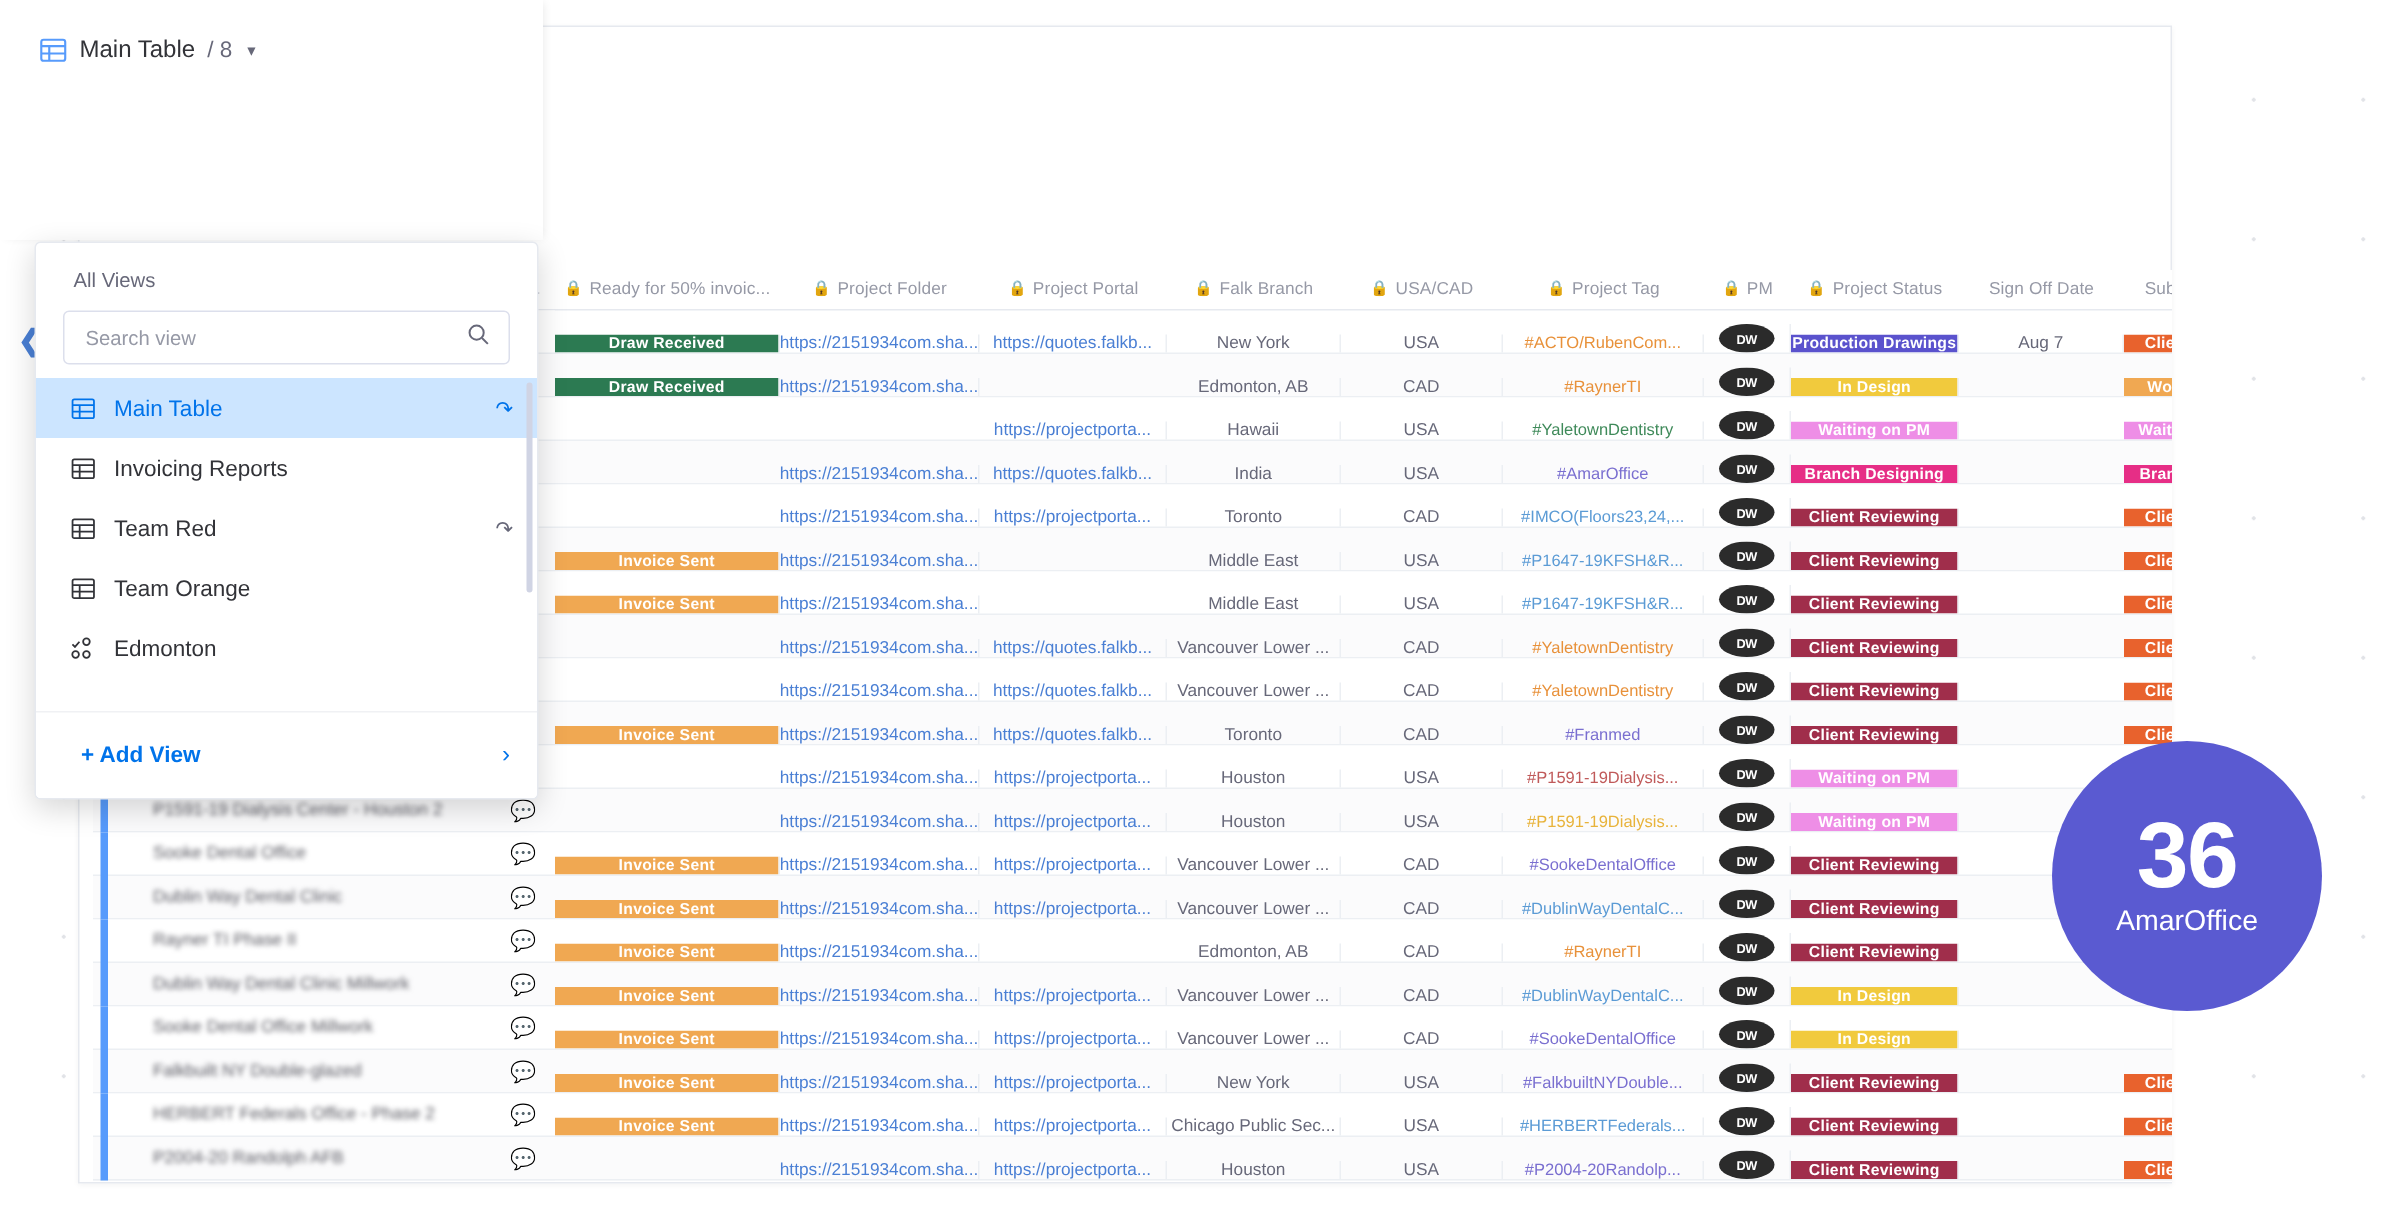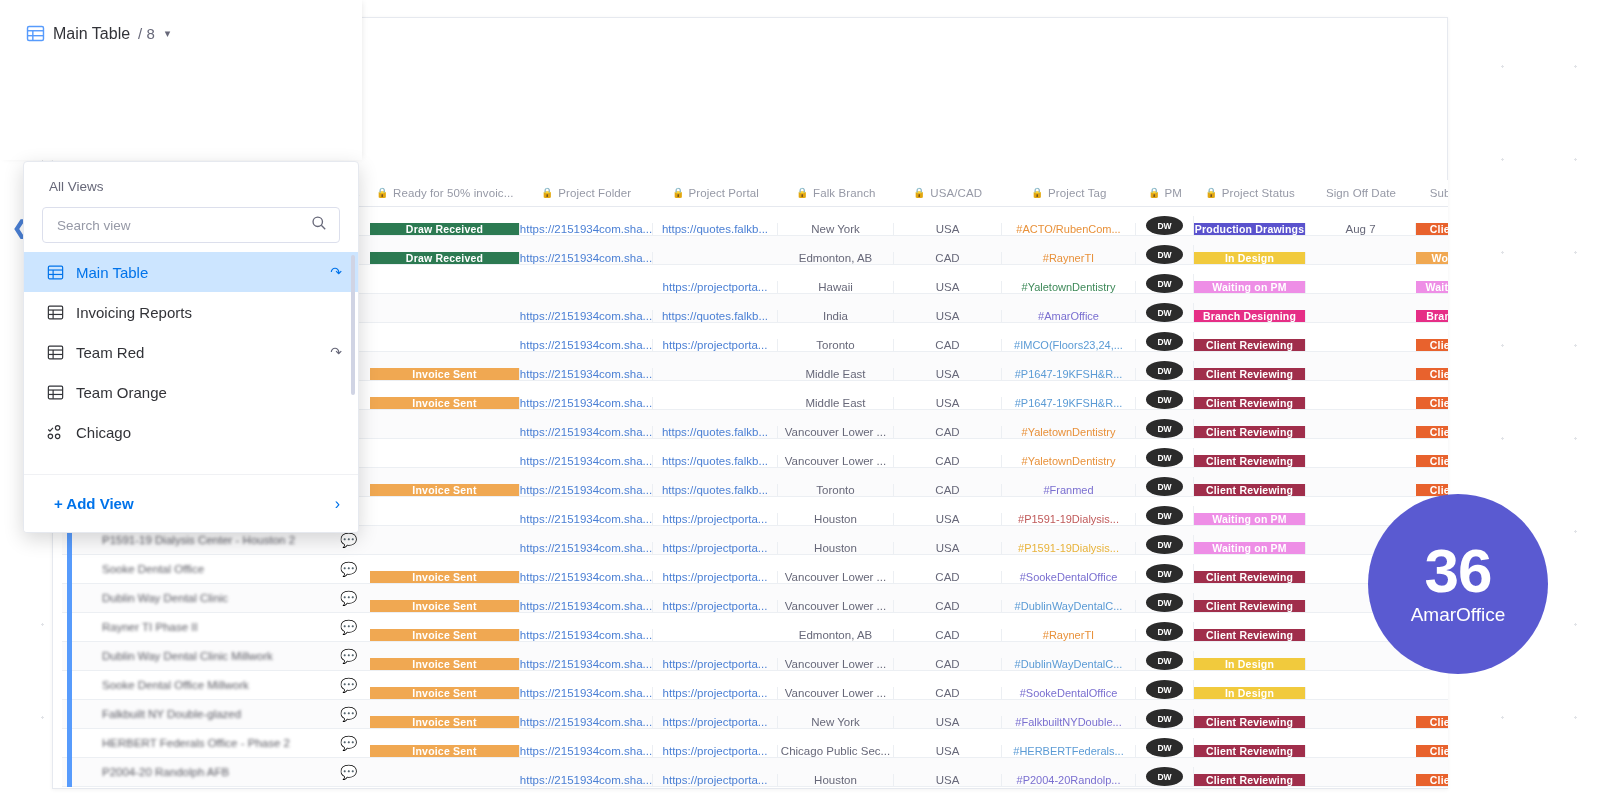--- a/index.html
+++ b/index.html
@@ -800,21 +800,21 @@
           </div>
           <div class="dd-item">
             <span style="display:flex">
               <svg width="17" height="17" viewBox="0 0 20 20" fill="none" stroke="currentColor" stroke-width="1.4">
                 <path d="M1.5 6.5 L3.5 8.5 L7 4.5"></path>
                 <circle cx="12.5" cy="4.5" r="2.6"></circle>
                 <circle cx="4" cy="14.5" r="2.6"></circle>
                 <circle cx="12.5" cy="14.5" r="2.6"></circle>
               </svg>
             </span>
-            <span class="lbl">Chicago</span>
+            <span class="lbl">Edmonton</span>
           </div>
         </div>
       <div class="dd-scroll"></div>
     </div>
     <div class="add-view">
       <span>+ Add View</span>
       <span class="arrow">›</span>
     </div>
   </div>
 

